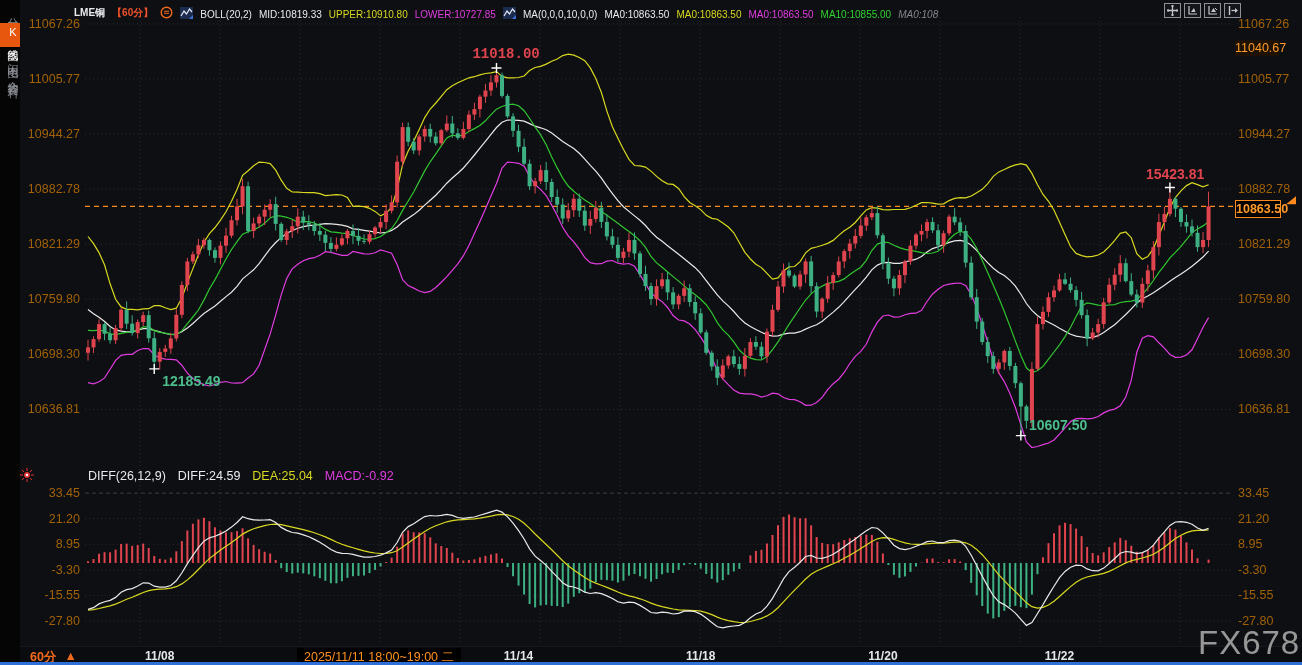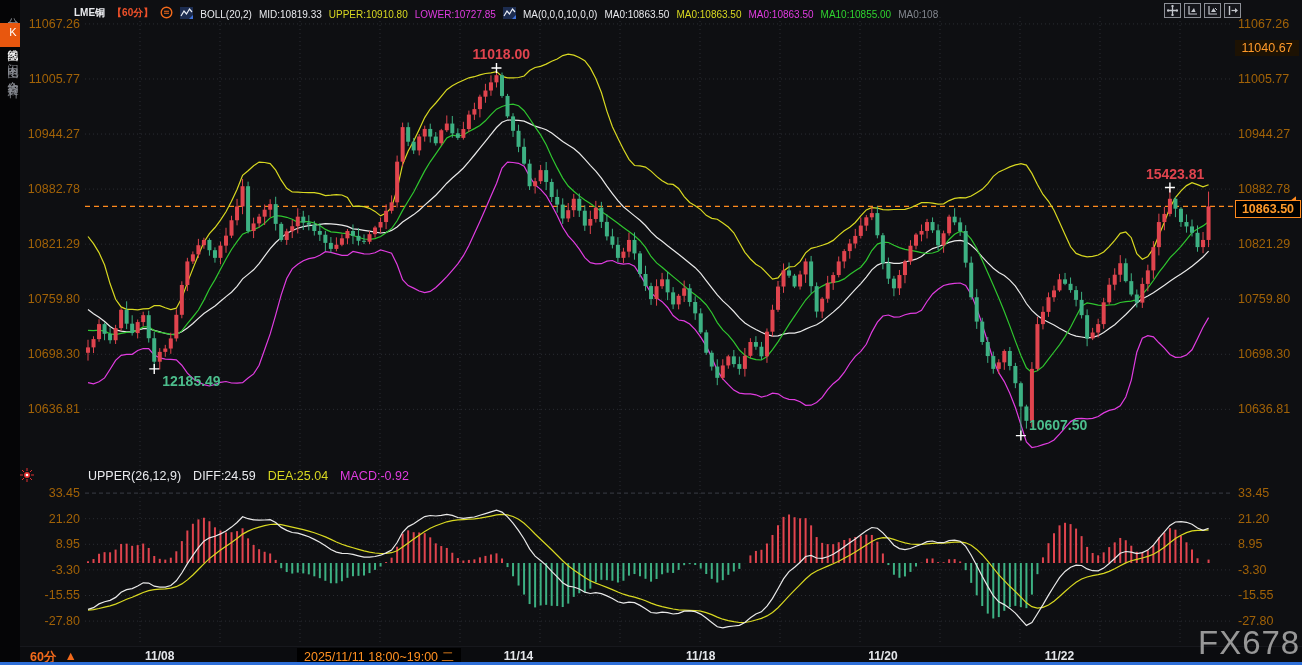--- a/index.html
+++ b/index.html
@@ -9,34 +9,34 @@
   
   .sidebar{position:absolute;left:0;top:0;width:20px;height:665px;background:#050506;z-index:5;
            display:flex;flex-direction:column;align-items:center;gap:5px;padding-top:6px;box-sizing:border-box;}
   .vtab{writing-mode:vertical-rl;text-orientation:upright;font-size:11px;letter-spacing:2px;
         color:#8b8e95;padding:3px 0;width:20px;text-align:center;cursor:pointer;}
   .vtab.active{background:#e8570e;color:#fff;}
   
   .hdr{position:absolute;left:74px;top:3px;height:17px;display:flex;align-items:flex-end;gap:7px;
        font-size:10px;white-space:nowrap;z-index:4;}
   .c-white{color:#e9eaee;} .c-yellow{color:#d8d821;} .c-magenta{color:#e03ce0;}
-  .c-green{color:#2fd32f;} .c-gray{color:#83878f;}
+  .c-green{color:#2fd32f;} .c-gray{color:#83878f;font-style:italic;}
   .c-red{color:#f0512a;font-weight:bold;} .bold{font-weight:bold;}
   .mini-ic{display:inline-block;position:relative;top:1px;}
   
   .toolbar{position:absolute;left:1164px;top:3px;display:flex;gap:3px;z-index:6;}
   .tool{width:17px;height:15px;border:1px solid #8d9097;box-sizing:border-box;display:flex;
         align-items:center;justify-content:center;background:#14151a;cursor:pointer;}
   
   .tick{position:absolute;font-size:12.5px;color:#a16207;z-index:3;}
   .tick.l{left:24px;width:56px;text-align:right;}
   .tick.r{left:1238px;width:60px;text-align:left;}
   .datel{position:absolute;top:649px;width:64px;text-align:center;font-size:12px;font-weight:bold;color:#e4e6ea;z-index:6;}
   
-  .pricebox{position:absolute;left:1235px;width:64px;height:16px;line-height:16px;text-align:center;
+  .pricebox{position:absolute;left:1235px;width:44px;height:16px;line-height:16px;text-align:center;
             font-size:12.5px;color:#ff9a2a;z-index:6;}
   .pricebox.alert{background:#1d1203;}
   .pricebox.last{background:#000;border:1px solid #ff8a1e;font-weight:bold;}
   
   .anno{position:absolute;font-size:14px;font-weight:bold;z-index:4;white-space:nowrap;}
   .anno.red{color:#e0444e;} .anno.green{color:#4cbd8c;}
   
   .macdhdr{position:absolute;left:88px;top:469px;display:flex;gap:12px;font-size:12.5px;z-index:4;}
   .burst{position:absolute;left:20px;top:468px;z-index:4;}
   
@@ -811,21 +811,21 @@
   <span class="burst">
     <svg width="14" height="14">
         <g stroke="#e03030" stroke-width="1">
           <path d="M7 0v3M7 11v3M0 7h3M11 7h3M2 2l2 2M12 2l-2 2M2 12l2-2M12 12l-2-2"></path>
         </g>
         <circle cx="7" cy="7" r="3" fill="#e03030"></circle>
         <circle cx="7" cy="7" r="1.3" fill="#fff"></circle>
       </svg>
   </span>
   <div class="macdhdr">
-    <span class="c-white">UPPER(26,12,9)</span>
+    <span class="c-white">DIFF(26,12,9)</span>
     <span class="c-white">DIFF:24.59</span>
     <span class="c-yellow">DEA:25.04</span>
     <span class="c-magenta">MACD:-0.92</span>
   </div>
 
   <div class="botbar"></div>
   <div class="period">
     <span>60分</span>
     <span>▲</span>
   </div>
@@ -861,18 +861,18 @@
       <div class="tick r" style="top: 562.896px;">-3.30</div>
       <div class="tick l" style="top: 588.496px;">-15.55</div>
       <div class="tick r" style="top: 588.496px;">-15.55</div>
       <div class="tick l" style="top: 614.096px;">-27.80</div>
       <div class="tick r" style="top: 614.096px;">-27.80</div>
       <div class="datel" style="left: 127.76px;">11/08</div>
       <div class="datel" style="left: 486.56px;">11/14</div>
       <div class="datel" style="left: 668.72px;">11/18</div>
       <div class="datel" style="left: 850.88px;">11/20</div>
       <div class="datel" style="left: 1027.52px;">11/22</div>
-      <div class="anno red" style="left: 472.48px; top: 46.0362px;">11018.00</div>
+      <div class="anno red" style="left: 472.48px; top: 46.0362px; font-family: Liberation Mono, monospace;">11018.00</div>
       <div class="anno green" style="left: 162.24px; top: 372.881px;">12185.49</div>
       <div class="anno red" style="left: 1145.92px; top: 165.568px;">15423.81</div>
       <div class="anno green" style="left: 1028.88px; top: 417px;">10607.50</div>
     </div>
 </div>
 
 </body></html>

